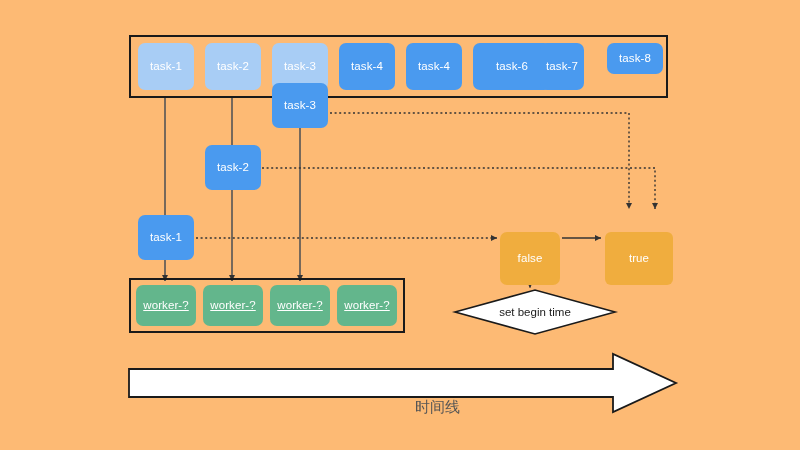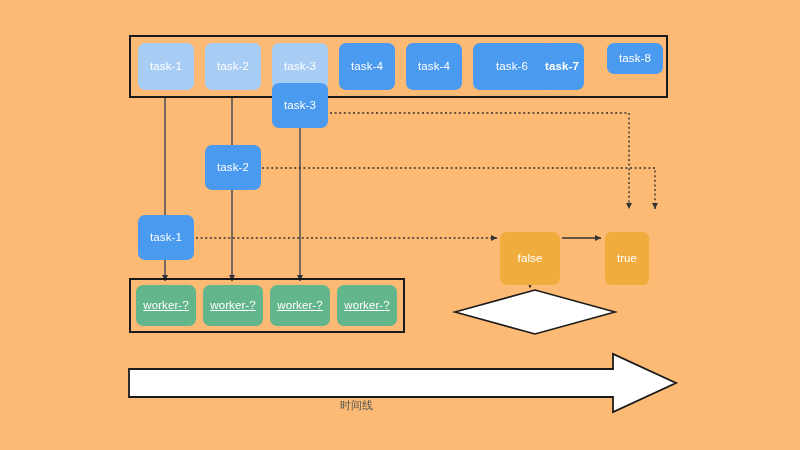--- a/index.html
+++ b/index.html
@@ -47,22 +47,22 @@
     display: flex;
     align-items: center;
     justify-content: center;
     color: #1a1a1a;
     font-size: 11.5px;
     pointer-events: none;
   }
   .timeline-label {
     position: absolute;
     color: #555555;
-    font-size: 11px;
-    text-align: left;
+    font-size: 15px;
+    text-align: right;
   }
   .task-light { background: #a8cdf5; }
   .task-dark  { background: #4a9aef; }
   .worker     { background: #63b68c; text-decoration: underline; }
   .decision   { background: #f0ad3e; margin-top: 20px; }
 </style>
 </head>
 <body>
 
 <div id="canvas">
@@ -109,21 +109,21 @@
   </div>
   <div class="node task-dark" style="left:339px; top:43px; width:56px; height:47px;">
     <span>task-4</span>
   </div>
   <div class="node task-dark" style="left:406px; top:43px; width:56px; height:47px;">
     <span>task-4</span>
   </div>
   <div class="node task-dark" style="left:473px; top:43px; width:78px; height:47px;">
     <span>task-6</span>
   </div>
-  <div class="node task-dark" style="left:540px; top:43px; width:44px; height:47px;font-weight:bold;">
+  <div class="node task-dark" style="left:540px; top:43px; width:44px; height:47px;">
     <span>task-7</span>
   </div>
   <div class="node task-dark" style="left:607px; top:43px; width:56px; height:31px;">
     <span>task-8</span>
   </div>
 
   <div class="node task-dark" style="left:272px; top:83px; width:56px; height:45px;">
     <span>task-3</span>
   </div>
   <div class="node task-dark" style="left:205px; top:145px; width:56px; height:45px;">
@@ -144,22 +144,25 @@
   <div class="node worker" style="left:270px; top:285px; width:60px; height:41px;">
     <span>worker-?</span>
   </div>
   <div class="node worker" style="left:337px; top:285px; width:60px; height:41px;">
     <span>worker-?</span>
   </div>
 
   <div class="node decision" style="left:500px; top:212px; width:60px; height:53px;">
     <span>false</span>
   </div>
-  <div class="node decision" style="left:605px; top:212px; width:44px; height:53px;border-radius:6px;">
+  <div class="node decision" style="left:605px; top:212px; width:68px; height:53px;border-radius:6px;">
     <span>true</span>
   </div>
 
+  <div class="diamond-label" style="left:455px; top:302px; width:160px; height:20px;">
+    <span>set begin time</span>
+  </div>
 
   <div class="timeline-label" style="left:340px; top:398px; width:120px;">
     <span>时间线</span>
   </div>
 
 </div>
 
 </body></html>

